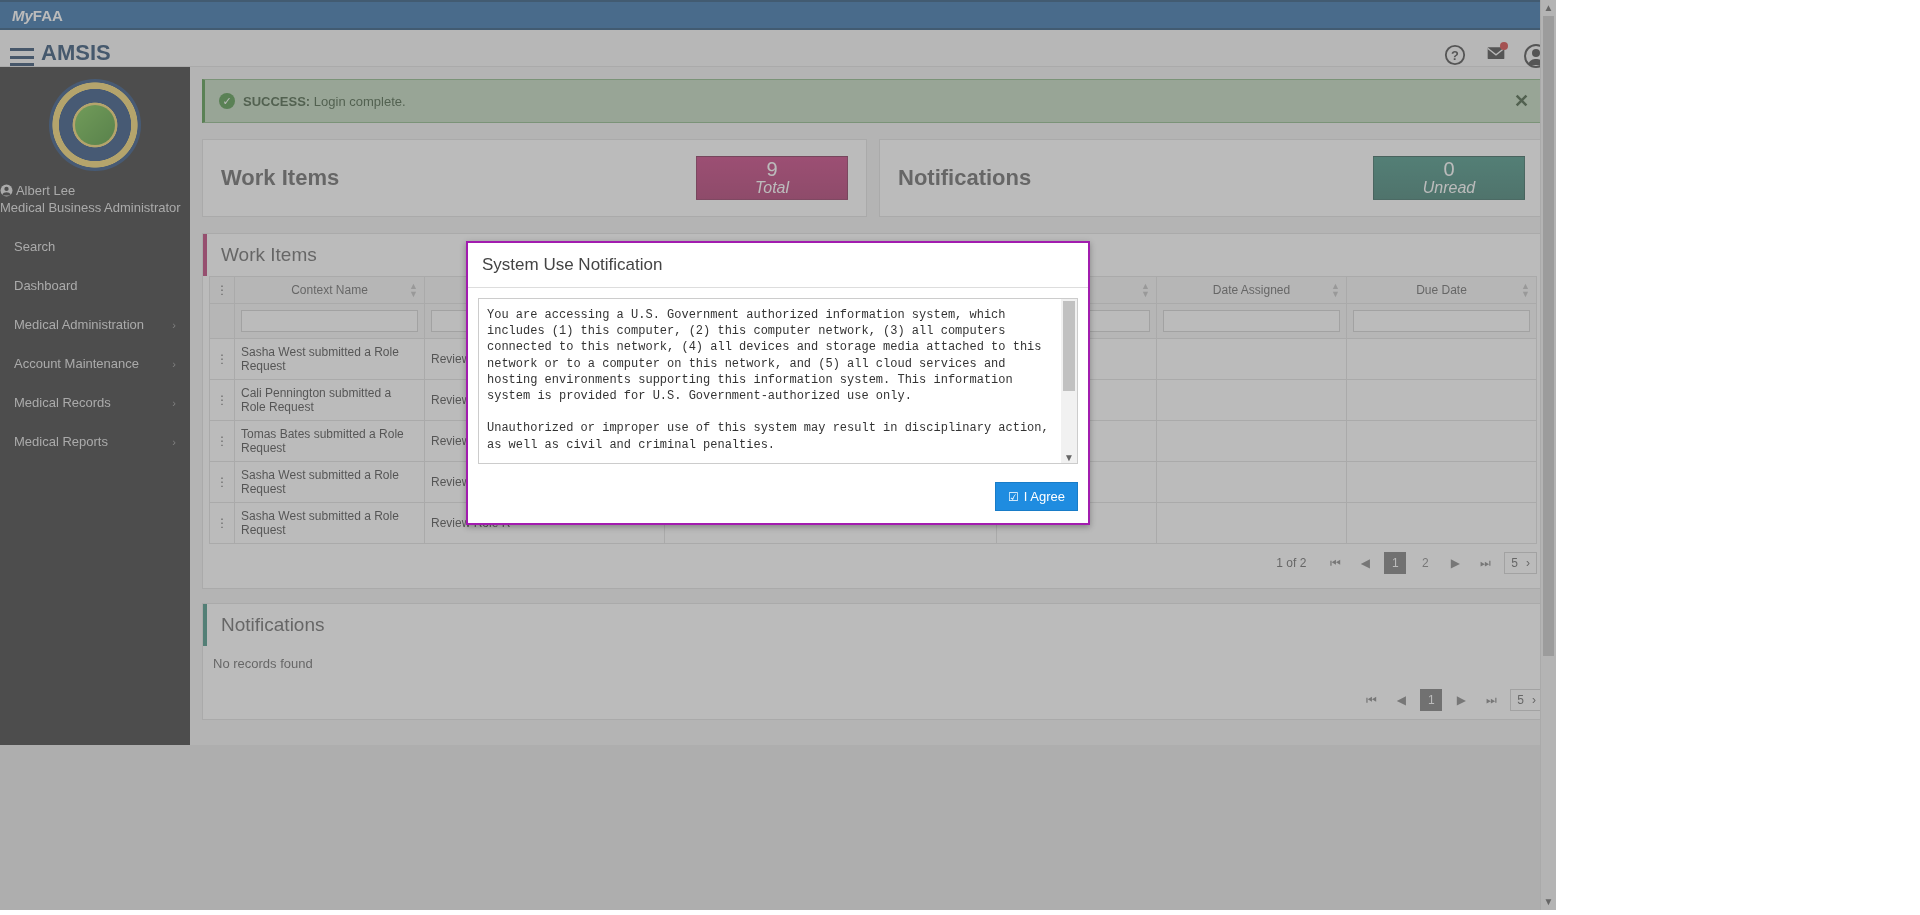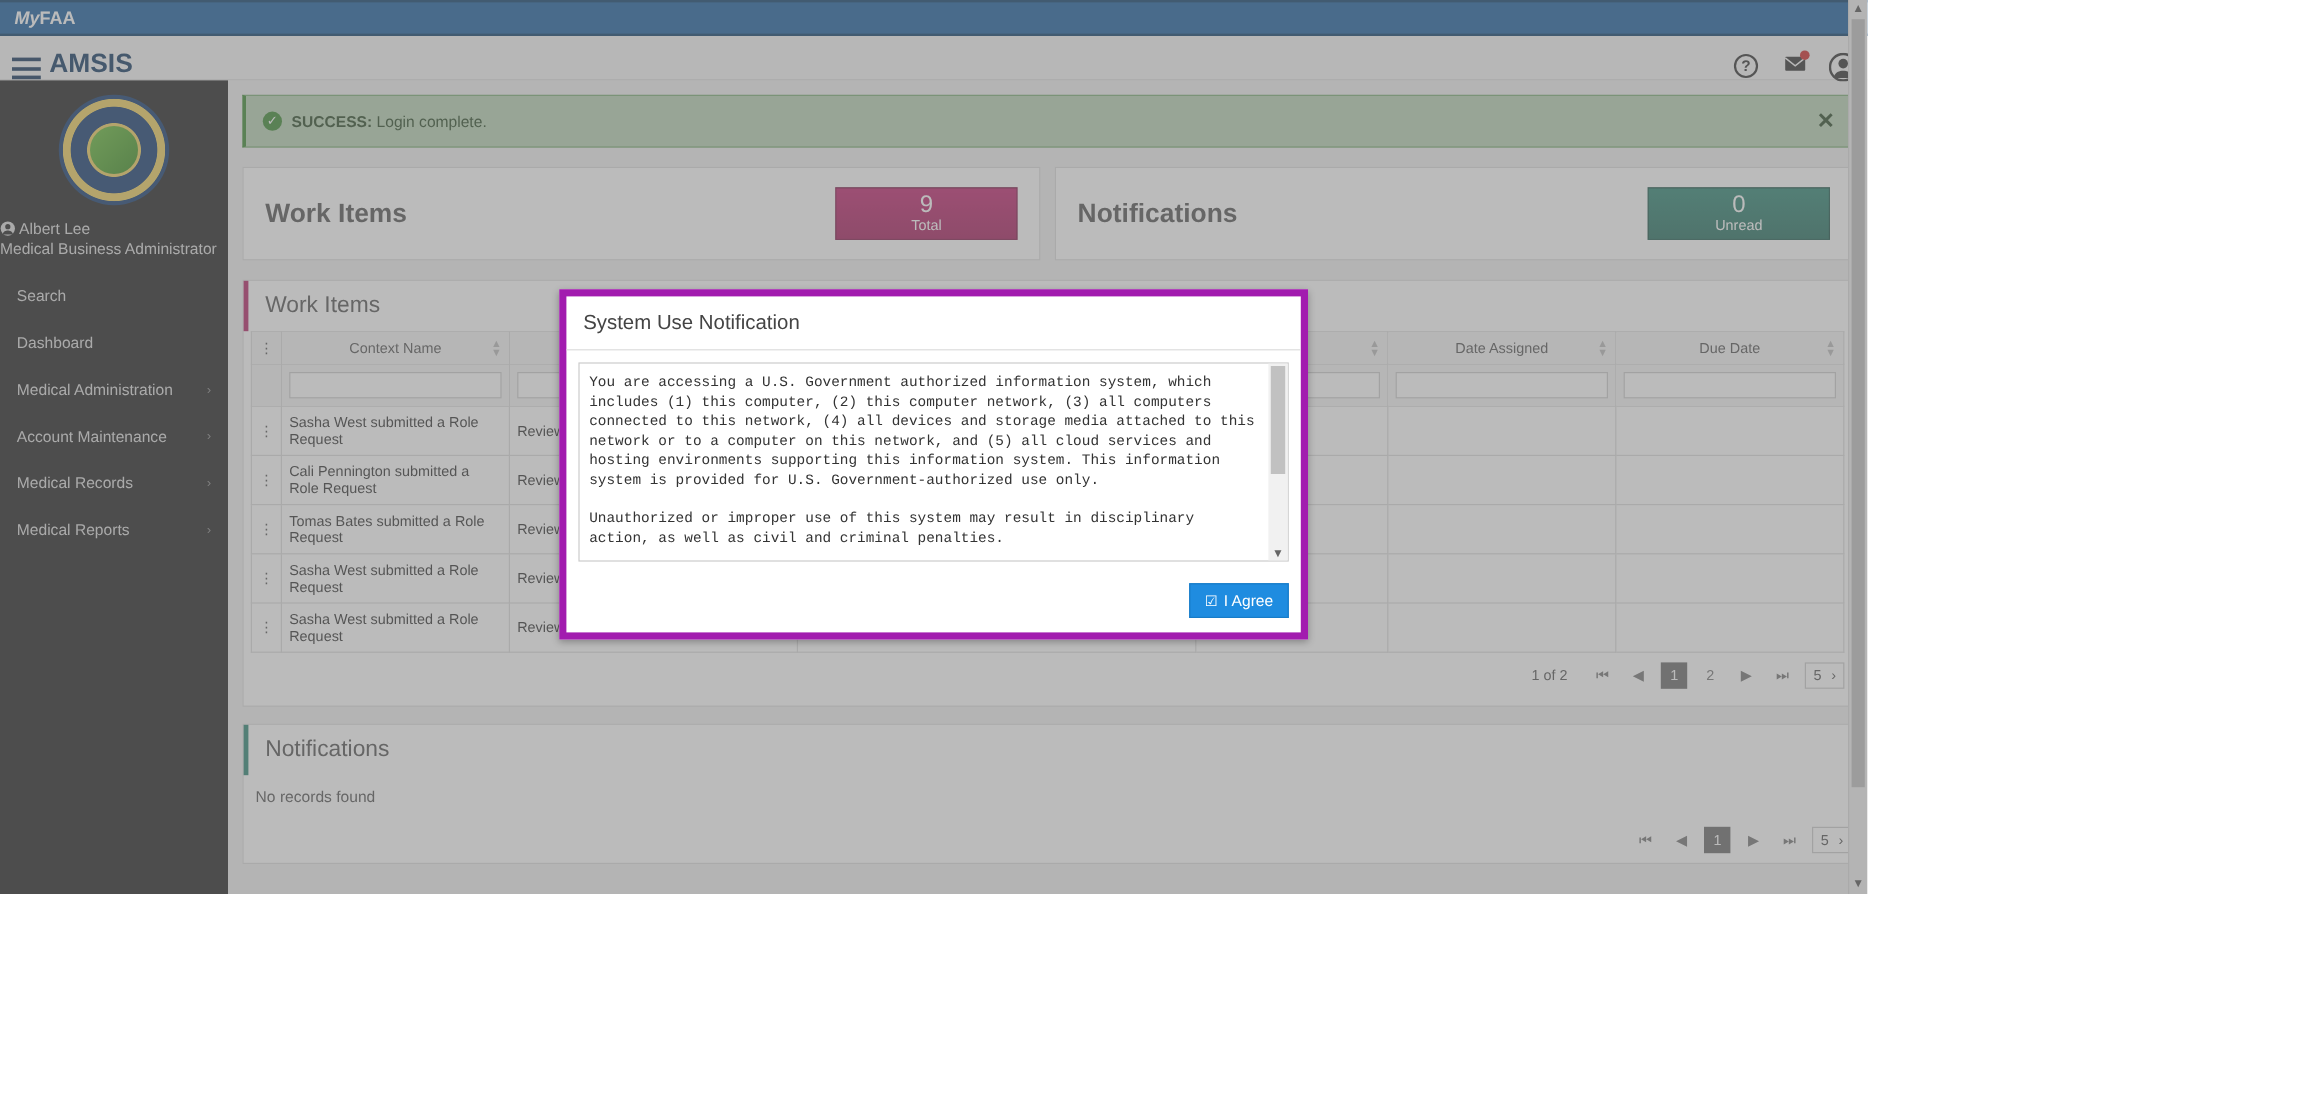--- a/index.html
+++ b/index.html
@@ -1,17 +1,17 @@
 <!DOCTYPE html>
 <html><head>
 <meta charset="utf-8">
 <style>
   *{box-sizing:border-box;margin:0;padding:0;}
   body{font-family:Arial,Helvetica,sans-serif;background:#fff;font-size:13px;color:#333;overflow:hidden;}
-  .viewport{width:1556px;height:745px;position:relative;background:#e5e5e5;}
+  .viewport{width:1556px;height:910px;position:relative;background:#e5e5e5;}
   .outer-scrollbar{position:absolute;right:0;top:0;bottom:0;width:16px;background:#f1f1f1;border-left:1px solid #ddd;}
   .outer-scrollbar .up-arrow,.outer-scrollbar .down-arrow{height:16px;text-align:center;font-size:10px;line-height:16px;color:#555;}
   .outer-scrollbar .thumb{background:#c1c1c1;height:640px;position:absolute;left:2px;right:2px;top:16px;}
   .topbar{height:30px;background:#1a5f9e;border-top:2px solid #0d3f6b;border-bottom:2px solid #0d3f6b;display:flex;align-items:center;padding:0 12px;}
   .topbar span{color:#fff;font-size:15px;font-style:italic;font-weight:bold;}
   .topbar span b{font-style:normal;}
   .appbar{height:37px;background:#f7f7f7;border-bottom:1px solid #ddd;display:flex;align-items:flex-end;padding:0 10px;}
   .hamburger{width:24px;height:18px;display:inline-flex;flex-direction:column;justify-content:space-between;margin-right:7px;cursor:pointer;}
   .hamburger span{height:3px;background:#17365c;}
   .brand{font-size:22px;font-weight:bold;letter-spacing:0px;color:#143a63;}
@@ -29,21 +29,21 @@
   .nav-item .chev{margin-left:auto;color:#888;font-size:11px;}
   .main{flex:1;background:#f0f0f0;padding:12px;overflow:hidden;}
   .alert-success{background:#b8d2b4;border:1px solid #7fae78;border-left:3px solid #3c8a32;padding:10px 14px;display:flex;align-items:center;margin-bottom:16px;color:#2c4a28;}
   .alert-success .check{width:16px;height:16px;border-radius:50%;background:#3c8a32;color:#fff;text-align:center;line-height:16px;font-size:11px;margin-right:8px;}
   .alert-success .close{margin-left:auto;font-size:18px;font-weight:bold;cursor:pointer;}
   .summary-row{display:flex;gap:12px;margin-bottom:16px;}
   .card{background:#fff;border:1px solid #ddd;flex:1;padding:16px 18px;display:flex;align-items:center;min-height:76px;}
   .card h2{font-size:22px;color:#555;font-weight:bold;}
   .badge{width:152px;height:44px;border:1px solid rgba(0,0,0,.3);display:flex;flex-direction:column;align-items:center;justify-content:center;margin-left:auto;color:#fff;}
   .badge .num{font-size:20px;line-height:20px;}
-  .badge .lbl{font-size:12px;}
+  .badge .lbl{font-size:16px;font-style:italic;}
   .badge.magenta{background:linear-gradient(#c0266f,#a51f5d);}
   .badge.teal{background:linear-gradient(#2f8674,#276f60);}
   .panel{background:#fff;border:1px solid #ddd;margin-bottom:14px;}
   .panel-h{border-left:4px solid #b52767;padding:10px 14px;font-size:19px;color:#555;}
   .panel-h.teal{border-left-color:#2f8674;}
   .grid-wrap{padding:0 6px 6px;}
   table.grid{width:100%;border-collapse:collapse;font-size:12px;}
   table.grid th,table.grid td{border:1px solid #ddd;padding:6px;text-align:left;background:#fff;}
   table.grid th{background:#f5f5f5;font-weight:normal;color:#555;text-align:center;position:relative;}
   table.grid th .sort{position:absolute;right:6px;top:50%;transform:translateY(-50%);color:#bbb;font-size:9px;line-height:8px;}
@@ -51,21 +51,21 @@
   .filter-row input{width:100%;border:1px solid #ccc;height:22px;padding:2px 4px;font-size:12px;}
   .row-menu{display:inline-block;width:12px;text-align:center;color:#555;cursor:pointer;}
   .pager{display:flex;align-items:center;justify-content:flex-end;gap:8px;padding:8px 0;font-size:12px;color:#555;}
   .pager .btn{width:22px;height:22px;border:1px solid transparent;display:inline-flex;align-items:center;justify-content:center;cursor:pointer;color:#777;}
   .pager .btn.active{background:#6a6a6a;color:#fff;}
   .pager .sel{border:1px solid #ccc;height:22px;display:inline-flex;align-items:center;padding:0 6px;gap:8px;}
   .pager .info{margin-right:10px;}
   .empty{padding:10px;color:#555;}
   
   .overlay{position:absolute;inset:0;background:rgba(120,120,120,.5);}
-  .modal{position:absolute;left:50%;top:241px;width:624px;transform:translateX(-50%);background:#fff;border:6px solid #a21caf;box-shadow:0 2px 6px rgba(0,0,0,.3);}
+  .modal{position:absolute;left:50%;top:241px;width:624px;transform:translateX(-50%);background:#fff;border:2px solid #a21caf;box-shadow:0 2px 6px rgba(0,0,0,.3);}
   .modal-h{padding:12px 14px;font-size:17px;color:#444;border-bottom:1px solid #ddd;}
   .modal-body{padding:10px;}
   .notice-box{border:1px solid #ccc;height:166px;position:relative;}
   .notice-scroll{position:absolute;right:0;top:0;bottom:0;width:16px;background:#f1f1f1;}
   .notice-scroll .nthumb{background:#c1c1c1;height:90px;position:absolute;left:2px;right:2px;top:2px;}
   .notice-scroll .narrow{position:absolute;right:0;left:0;text-align:center;font-size:10px;color:#666;}
   .notice-text{font-family:"Courier New",monospace;font-size:12px;line-height:1.35;padding:8px;white-space:pre-wrap;overflow:hidden;height:100%;padding-right:22px;}
   .modal-f{padding:8px 10px 12px;display:flex;justify-content:flex-end;}
   .agree-btn{background:#1f8ce0;color:#fff;border:1px solid #187cc8;padding:6px 12px;font-size:13px;cursor:pointer;display:flex;align-items:center;gap:5px;}
   .agree-btn .chk{font-size:12px;}

